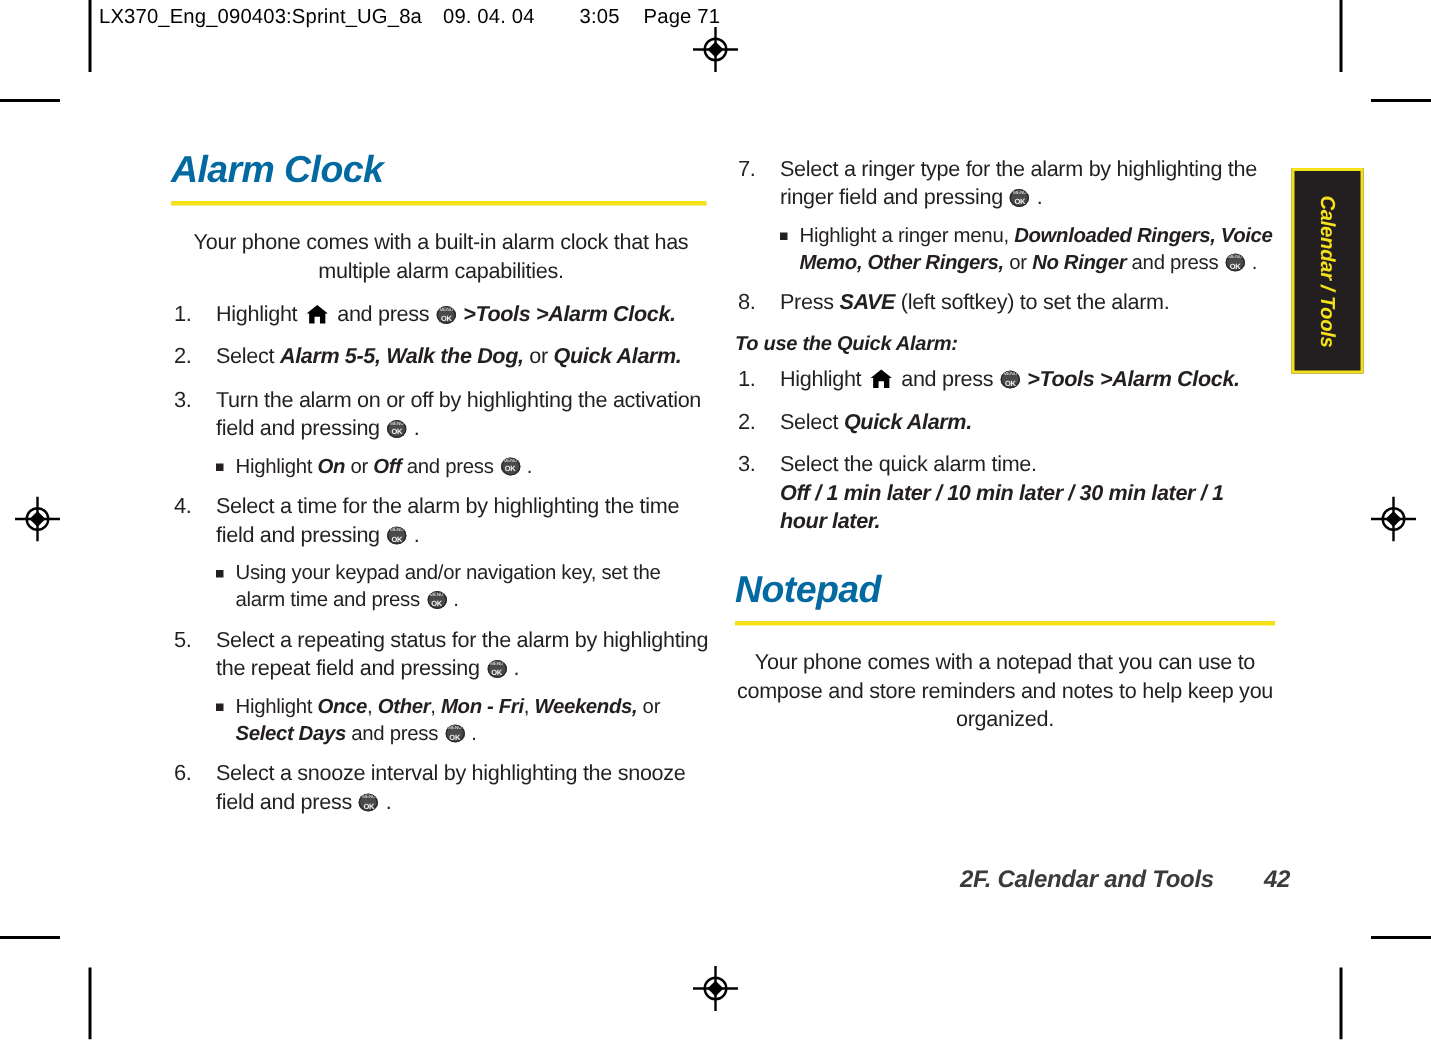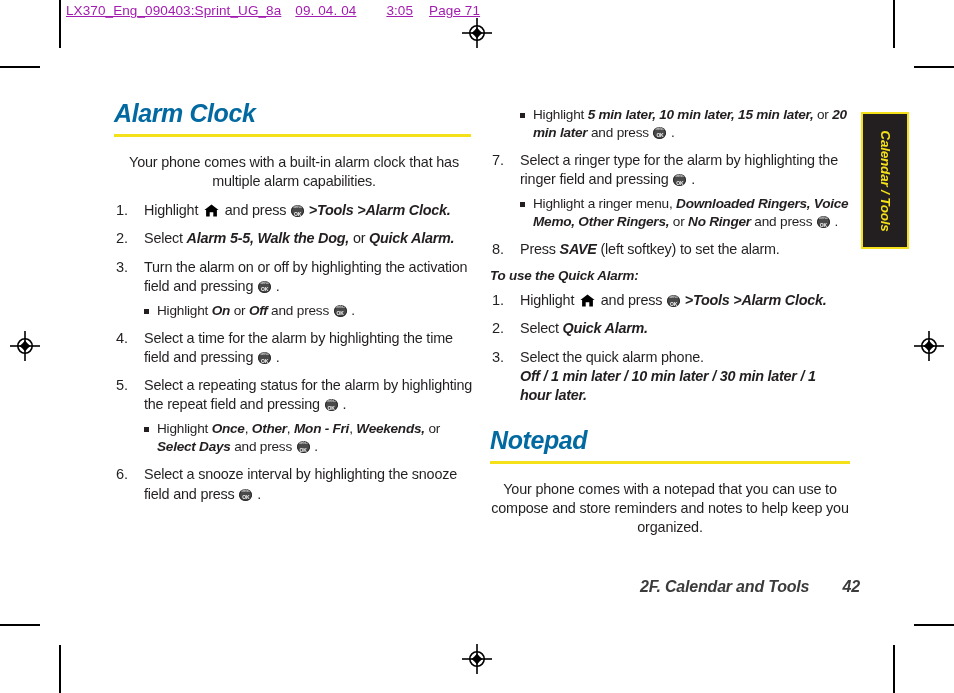--- a/index.html
+++ b/index.html
@@ -30,23 +30,22 @@
   }
   .reg-mark svg { display: block; }
 
   
   .slug {
     position: absolute;
     top: 3px;
     left: 66px;
     font-size: 13.5px;
     letter-spacing: 0.1px;
-    color: #a21caf;
+    color: #000000;
     white-space: nowrap;
-    text-decoration: underline;
   }
   .slug .sp1 { display: inline-block; width: 14px; }
   .slug .sp2 { display: inline-block; width: 30px; }
   .slug .sp3 { display: inline-block; width: 16px; }
 
   
   .col {
     position: absolute;
     top: 100px;
     width: 360px;
@@ -293,48 +292,44 @@
   <div class="title-rule w-short"></div>
   <p class="intro">Your phone comes with a built-in alarm clock that has multiple alarm capabilities.</p>
   <ol class="steps">
       <li><span class="num">1.</span><span>Highlight <span class="key-home"><svg width="15" height="13" viewBox="0 0 15 13">
               <path d="M7.5 0.4 L14.6 6.0 L12.9 6.0 L12.9 12.6 L9.3 12.6 L9.3 8.2 L5.7 8.2 L5.7 12.6 L2.1 12.6 L2.1 6.0 L0.4 6.0 Z" fill="#000"></path>
             </svg></span> and press <span class="key-ok"></span> <em class="bi">&gt;Tools &gt;Alarm Clock.</em></span></li>
       <li><span class="num">2.</span><span>Select <em class="bi">Alarm 5-5, Walk the Dog,</em> or <em class="bi">Quick Alarm.</em></span></li>
       <li><span class="num">3.</span><span>Turn the alarm on or off by highlighting the activation field and pressing <span class="key-ok"></span> .</span><ul class="subs">
           <li>Highlight <em class="bi">On</em>  or <em class="bi">Off</em>  and press <span class="key-ok"></span> .</li>
         </ul></li>
-      <li><span class="num">4.</span><span>Select a time for the alarm by highlighting the time field and pressing <span class="key-ok"></span> .</span></li>
+      <li><span class="num">4.</span><span>Select a time for the alarm by highlighting the time field and pressing <span class="key-ok"></span> .</span><ul class="subs">
+          <li>Using your keypad and/or navigation key, set the alarm time and press <span class="key-ok"></span> .</li>
+        </ul></li>
       <li><span class="num">5.</span><span>Select a repeating status for the alarm by highlighting the repeat field and pressing <span class="key-ok"></span> .</span><ul class="subs">
           <li>Highlight <em class="bi">Once</em>, <em class="bi">Other</em>, <em class="bi">Mon - Fri</em>, <em class="bi">Weekends,</em> or <em class="bi">Select Days</em> and press <span class="key-ok"></span> .</li>
         </ul></li>
       <li><span class="num">6.</span><span>Select a snooze interval by highlighting the snooze field and press <span class="key-ok"></span> .</span></li>
     </ol>
 </div>
 
 <div class="col col-right">
   <ol class="steps" style="margin-top:4px;">
-      <li style="margin-bottom: 9px;">
-        <span class="num"></span>
-        <ul class="subs">
-          <li>Highlight <em class="bi">5 min later, 10 min later, 15 min later,</em> or <em class="bi">20 min later</em> and press <span class="key-ok"></span> .</li>
-        </ul>
-      </li>
       <li><span class="num">7.</span><span>Select a ringer type for the alarm by highlighting the ringer field and pressing <span class="key-ok"></span> .</span><ul class="subs">
           <li>Highlight a ringer menu, <em class="bi">Downloaded Ringers, Voice Memo, Other Ringers,</em> or <em class="bi">No Ringer</em> and press <span class="key-ok"></span> .</li>
         </ul></li>
       <li><span class="num">8.</span><span>Press <em class="bi">SAVE</em> (left softkey) to set the alarm.</span></li>
     </ol>
   <div class="lead-in">To use the Quick Alarm:</div>
   <ol class="steps">
       <li><span class="num">1.</span><span>Highlight <span class="key-home"><svg width="15" height="13" viewBox="0 0 15 13">
               <path d="M7.5 0.4 L14.6 6.0 L12.9 6.0 L12.9 12.6 L9.3 12.6 L9.3 8.2 L5.7 8.2 L5.7 12.6 L2.1 12.6 L2.1 6.0 L0.4 6.0 Z" fill="#000"></path>
             </svg></span> and press <span class="key-ok"></span> <em class="bi">&gt;Tools &gt;Alarm Clock.</em></span></li>
       <li><span class="num">2.</span><span>Select <em class="bi">Quick Alarm.</em></span></li>
-      <li><span class="num">3.</span><span>Select the quick alarm phone.</span><span class="sub-line">Off / 1 min later / 10 min later / 30 min later / 1 hour later.</span></li>
+      <li><span class="num">3.</span><span>Select the quick alarm time.</span><span class="sub-line">Off / 1 min later / 10 min later / 30 min later / 1 hour later.</span></li>
     </ol>
   <h1 class="section-title" style="margin-top:22px;">Notepad</h1>
   <div class="title-rule w-long"></div>
   <p class="intro">Your phone comes with a notepad that you can use to compose and store reminders and notes to help keep you organized.</p>
 </div>
 
 <div class="thumb-tab">
   <span class="tab-label">Calendar / Tools</span>
 </div>
 

